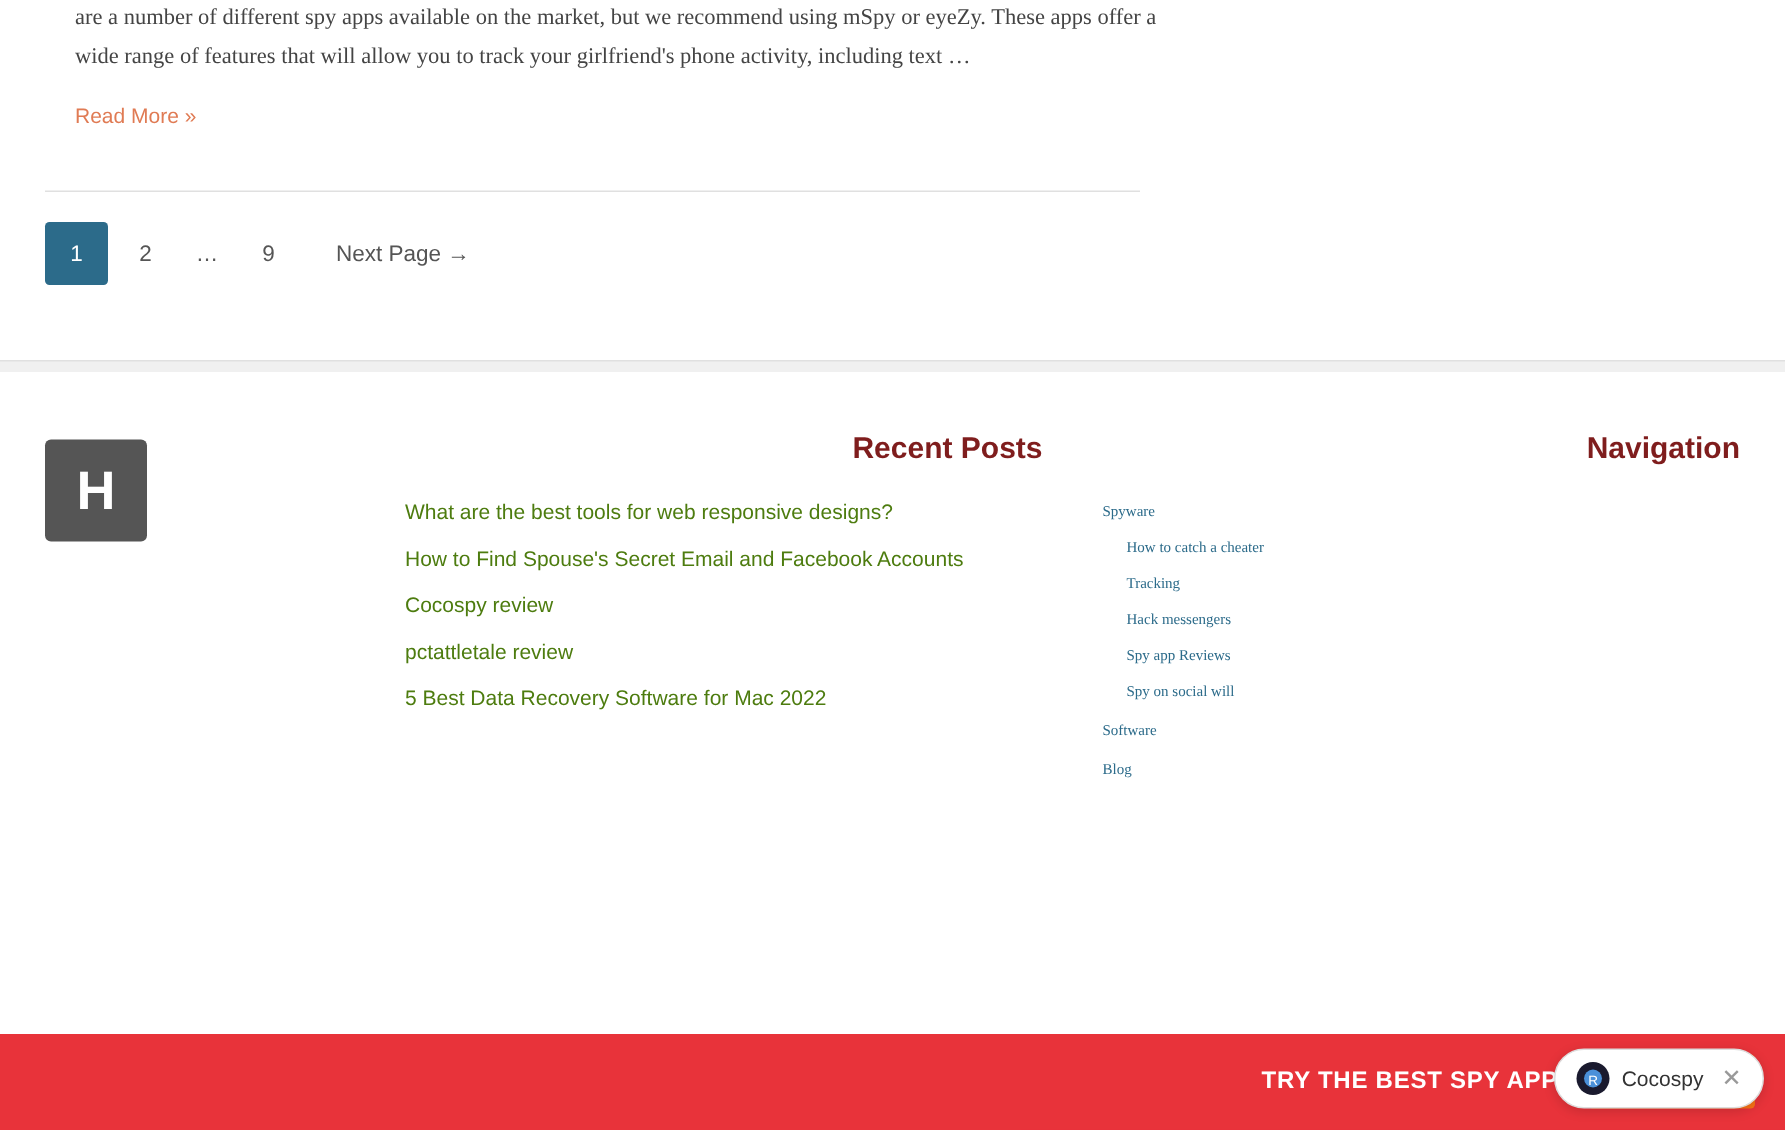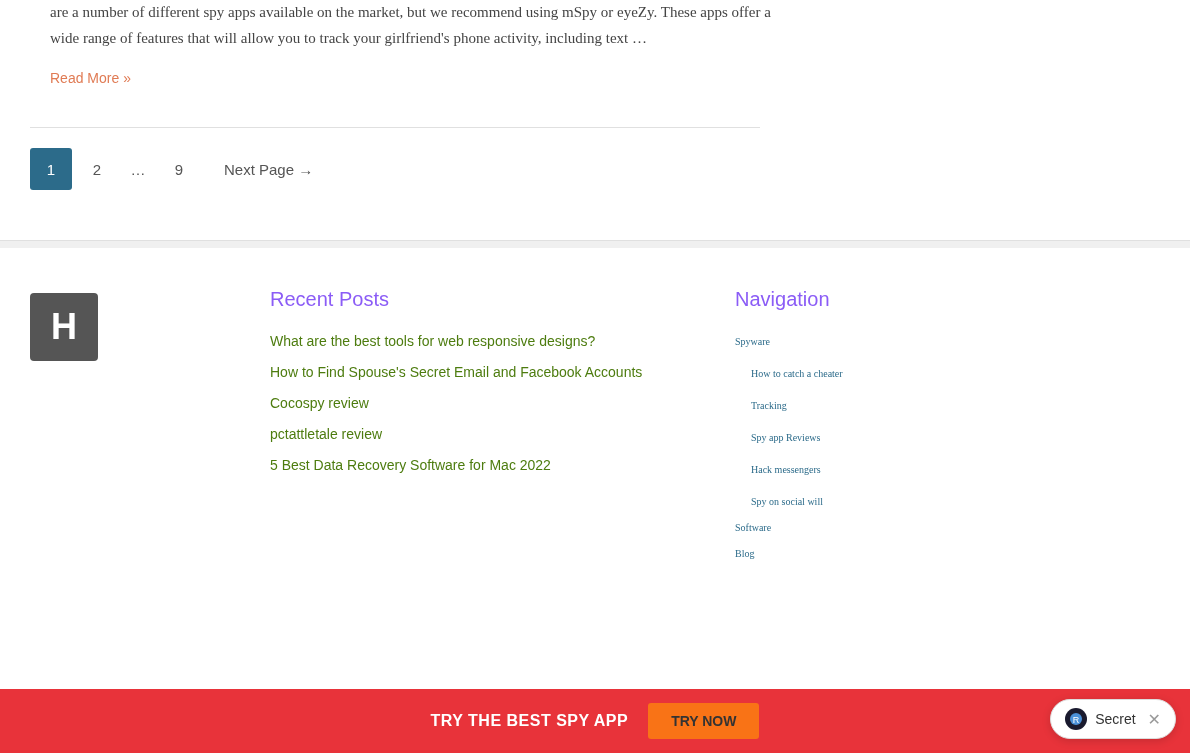--- a/index.html
+++ b/index.html
@@ -131,24 +131,25 @@
     .logo-letter {
       color: #fff;
       font-size: 36px;
       font-weight: bold;
       font-family: Arial, sans-serif;
     }
 
     
     .footer-col h3 {
       font-size: 20px;
-      font-weight: normal;
-      color: #8b5cf6;
+      font-weight: bold;
+      color: #7f1d1d;
       margin-bottom: 20px;
       font-family: Arial, sans-serif;
+      text-align: right;
     }
 
     .post-list {
       list-style: none;
     }
 
     .post-list li {
       margin-bottom: 10px;
     }
 
@@ -172,33 +173,32 @@
     .nav-list a {
       color: #2c6b8a;
       text-decoration: none;
       font-size: 10px;
       font-family: Liberation Serif, serif;
     }
 
     .nav-list .sub-item {
       padding-left: 16px;
       font-size: 14px;
-      margin-top: 16px;
     }
 
     
     .cta-bar {
       position: fixed;
       bottom: 0;
       left: 0;
       width: 100%;
       background: #e8333a;
       display: flex;
       align-items: center;
-      justify-content: center;
+      justify-content: flex-end;
       padding: 14px 20px;
       z-index: 100;
       gap: 20px;
     }
 
     .cta-text {
       color: #fff;
       font-size: 16px;
       font-weight: bold;
       font-family: Arial, sans-serif;
@@ -309,24 +309,24 @@
         <li>
           <a>Spyware</a>
         </li>
         <li class="sub-item">
           <a>How to catch a cheater</a>
         </li>
         <li class="sub-item">
           <a>Tracking</a>
         </li>
         <li class="sub-item">
+          <a>Hack messengers</a>
+        </li>
+        <li class="sub-item">
           <a>Spy app Reviews</a>
-        </li>
-        <li class="sub-item">
-          <a>Hack messengers</a>
         </li>
         <li class="sub-item">
           <a>Spy on social will</a>
         </li>
         <li>
           <a>Software</a>
         </li>
         <li>
           <a>Blog</a>
         </li>
@@ -340,16 +340,16 @@
   <span class="cta-text">TRY THE BEST SPY APP</span>
   <button class="cta-button">TRY NOW</button>
 
   <div class="revain-widget">
     <div class="revain-icon">
       <svg width="14" height="14" viewBox="0 0 14 14">
         <circle cx="7" cy="7" r="6" fill="#4a90d9"></circle>
         <text x="7" y="11" text-anchor="middle" font-size="9" fill="white" font-family="Arial">R</text>
       </svg>
     </div>
-    <span>Secret</span>
+    <span>Cocospy</span>
     <span class="revain-close">✕</span>
   </div>
 </div>
 
 </body></html>

